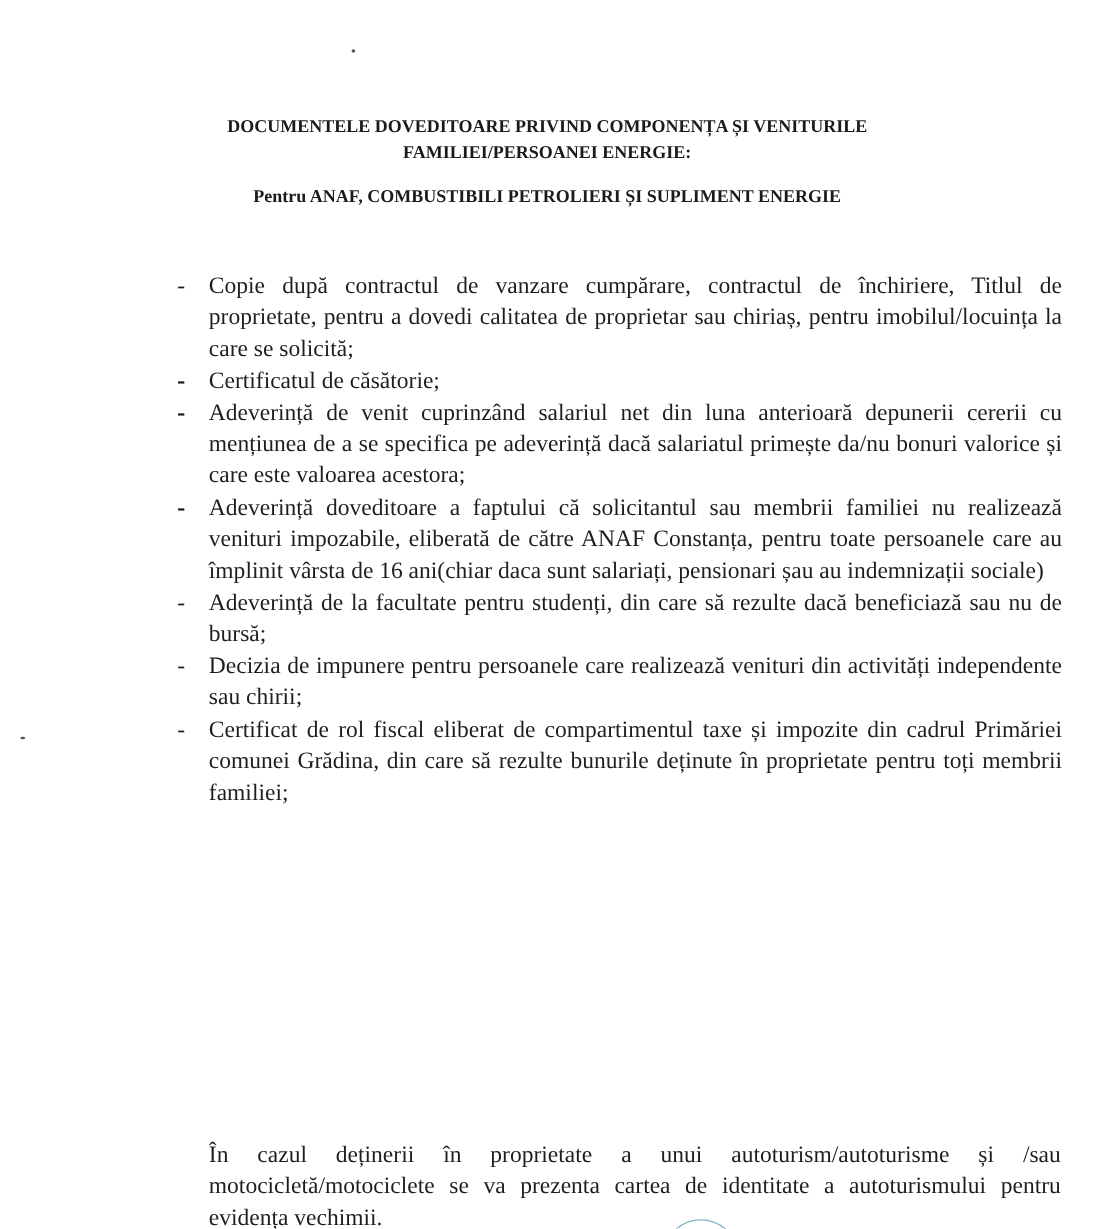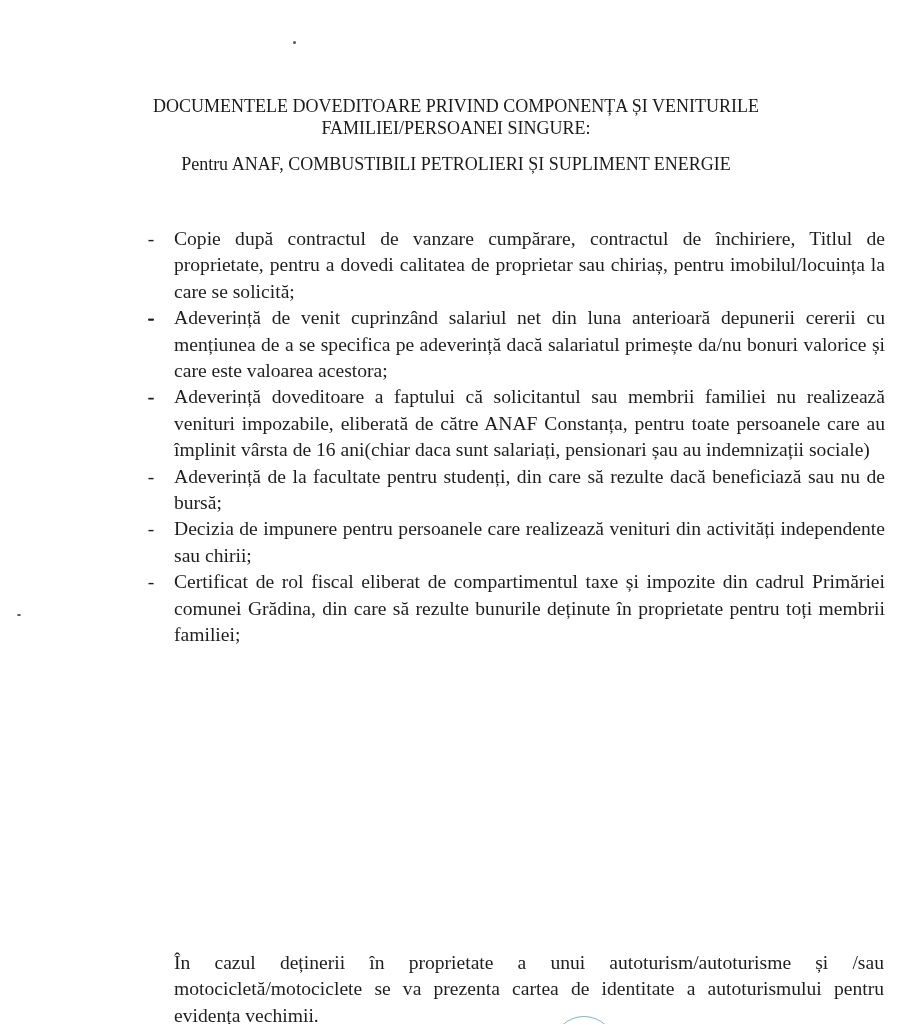--- a/index.html
+++ b/index.html
@@ -5,21 +5,21 @@
   html, body { margin: 0; padding: 0; }
   body {
     width: 912px; height: 1024px; overflow: hidden;
     background: #ffffff; position: relative;
     font-family: "Liberation Serif", "DejaVu Serif", serif;
     color: #1e1e1e;
   }
   .speck { position: absolute; background: #555; border-radius: 50%; }
   .title {
     position: absolute; left: 0; width: 912px; text-align: center;
-    font-weight: normal; font-size: 18px; line-height: 21px; color: #1a1a1a;
+    font-weight: bold; font-size: 15px; line-height: 21px; color: #1a1a1a;
   }
   .t1 { top: 96px; }
   .t2 { top: 118px; }
   .t3 { top: 154px; }
   .list {
     position: absolute; left: 145px; top: 226px; width: 740px;
     margin: 0; padding: 0; list-style: none;
   }
   .list li {
     position: relative; padding-left: 29px;
@@ -37,27 +37,27 @@
     border: 1.5px solid #7fb7c9; border-radius: 50%;
   }
 </style>
 </head>
 <body>
 
 <div class="speck" style="left:293px;top:41px;width:3px;height:3px;"></div>
 <div class="speck" style="left:17px;top:614px;width:4px;height:2px;"></div>
 
 <div class="title t1">DOCUMENTELE DOVEDITOARE PRIVIND COMPONENȚA ȘI VENITURILE</div>
-<div class="title t2">FAMILIEI/PERSOANEI SINGURE:</div>
+<div class="title t2">FAMILIEI/PERSOANEI ENERGIE:</div>
 <div class="title t3">Pentru ANAF, COMBUSTIBILI PETROLIERI ȘI SUPLIMENT ENERGIE</div>
 
 <ul class="list">
   <li><span class="dash">-</span><span>Copie după contractul de vanzare cumpărare, contractul de închiriere, Titlul de proprietate, pentru a dovedi calitatea de proprietar sau chiriaș, pentru imobilul/locuința la care se solicită;</span></li>
   <li><span class="dash">-</span></li>
-  <li><span class="dash">-</span></li>
+  <li><span class="dash">-</span><span>Certificatul de căsătorie;</span></li>
   <li><span class="dash">-</span></li>
   <li><span class="dash">-</span><span>Adeverință de venit cuprinzând salariul net din luna anterioară depunerii cererii cu mențiunea de a se specifica pe adeverință dacă salariatul primește da/nu bonuri valorice și care este valoarea acestora;</span></li>
   <li><span class="dash">-</span></li>
   <li><span class="dash">-</span><span>Adeverință doveditoare a faptului că solicitantul sau membrii familiei nu realizează venituri impozabile, eliberată de către ANAF Constanța, pentru toate persoanele care au împlinit vârsta de 16 ani(chiar daca sunt salariați, pensionari șau au indemnizații sociale)</span></li>
   <li><span class="dash">-</span><span>Adeverință de la facultate pentru studenți, din care să rezulte dacă beneficiază sau nu de bursă;</span></li>
   <li><span class="dash">-</span><span>Decizia de impunere pentru persoanele care realizează venituri din activități independente sau chirii;</span></li>
   <li><span class="dash">-</span><span>Certificat de rol fiscal eliberat de compartimentul taxe și impozite din cadrul Primăriei comunei Grădina, din care să rezulte bunurile deținute în proprietate pentru toți membrii familiei;</span></li>
 </ul>
 
 <p class="para">În cazul deținerii  în proprietate a unui autoturism/autoturisme și /sau motocicletă/motociclete se va prezenta cartea de identitate a autoturismului pentru evidența vechimii.</p>

